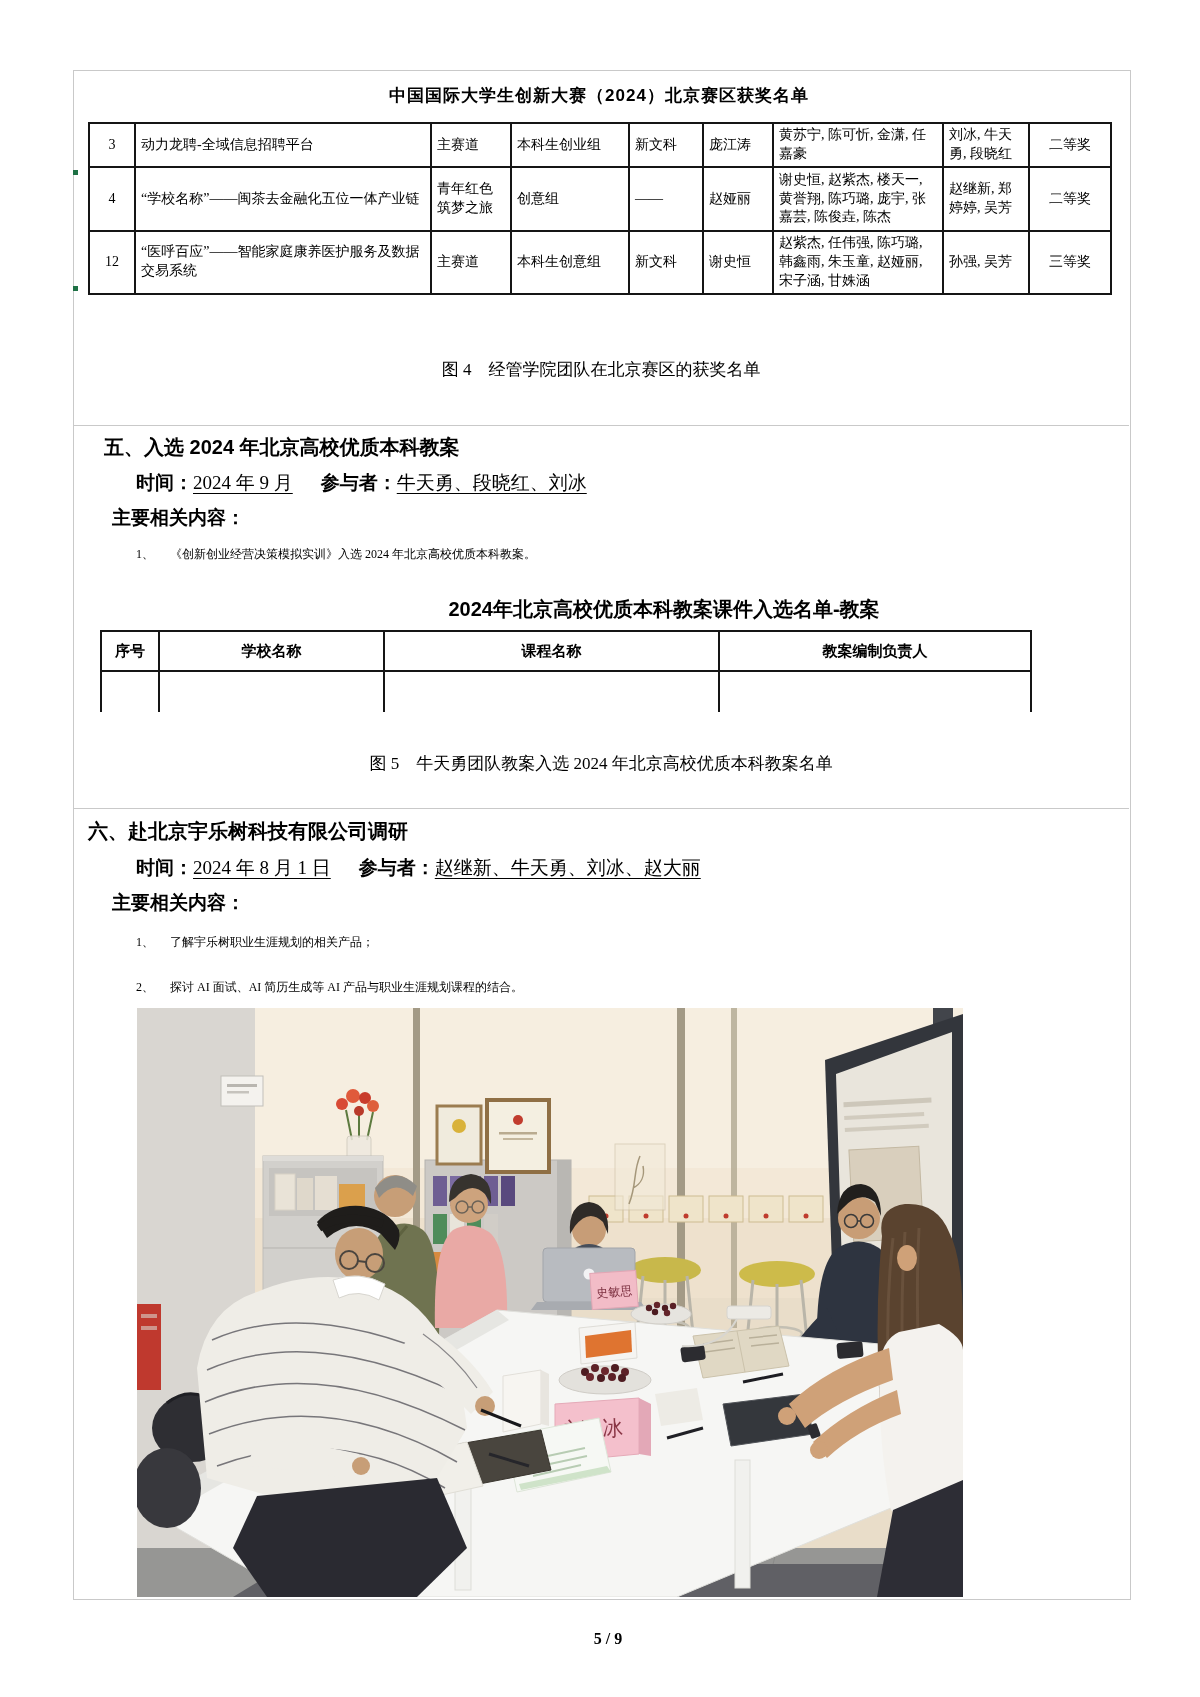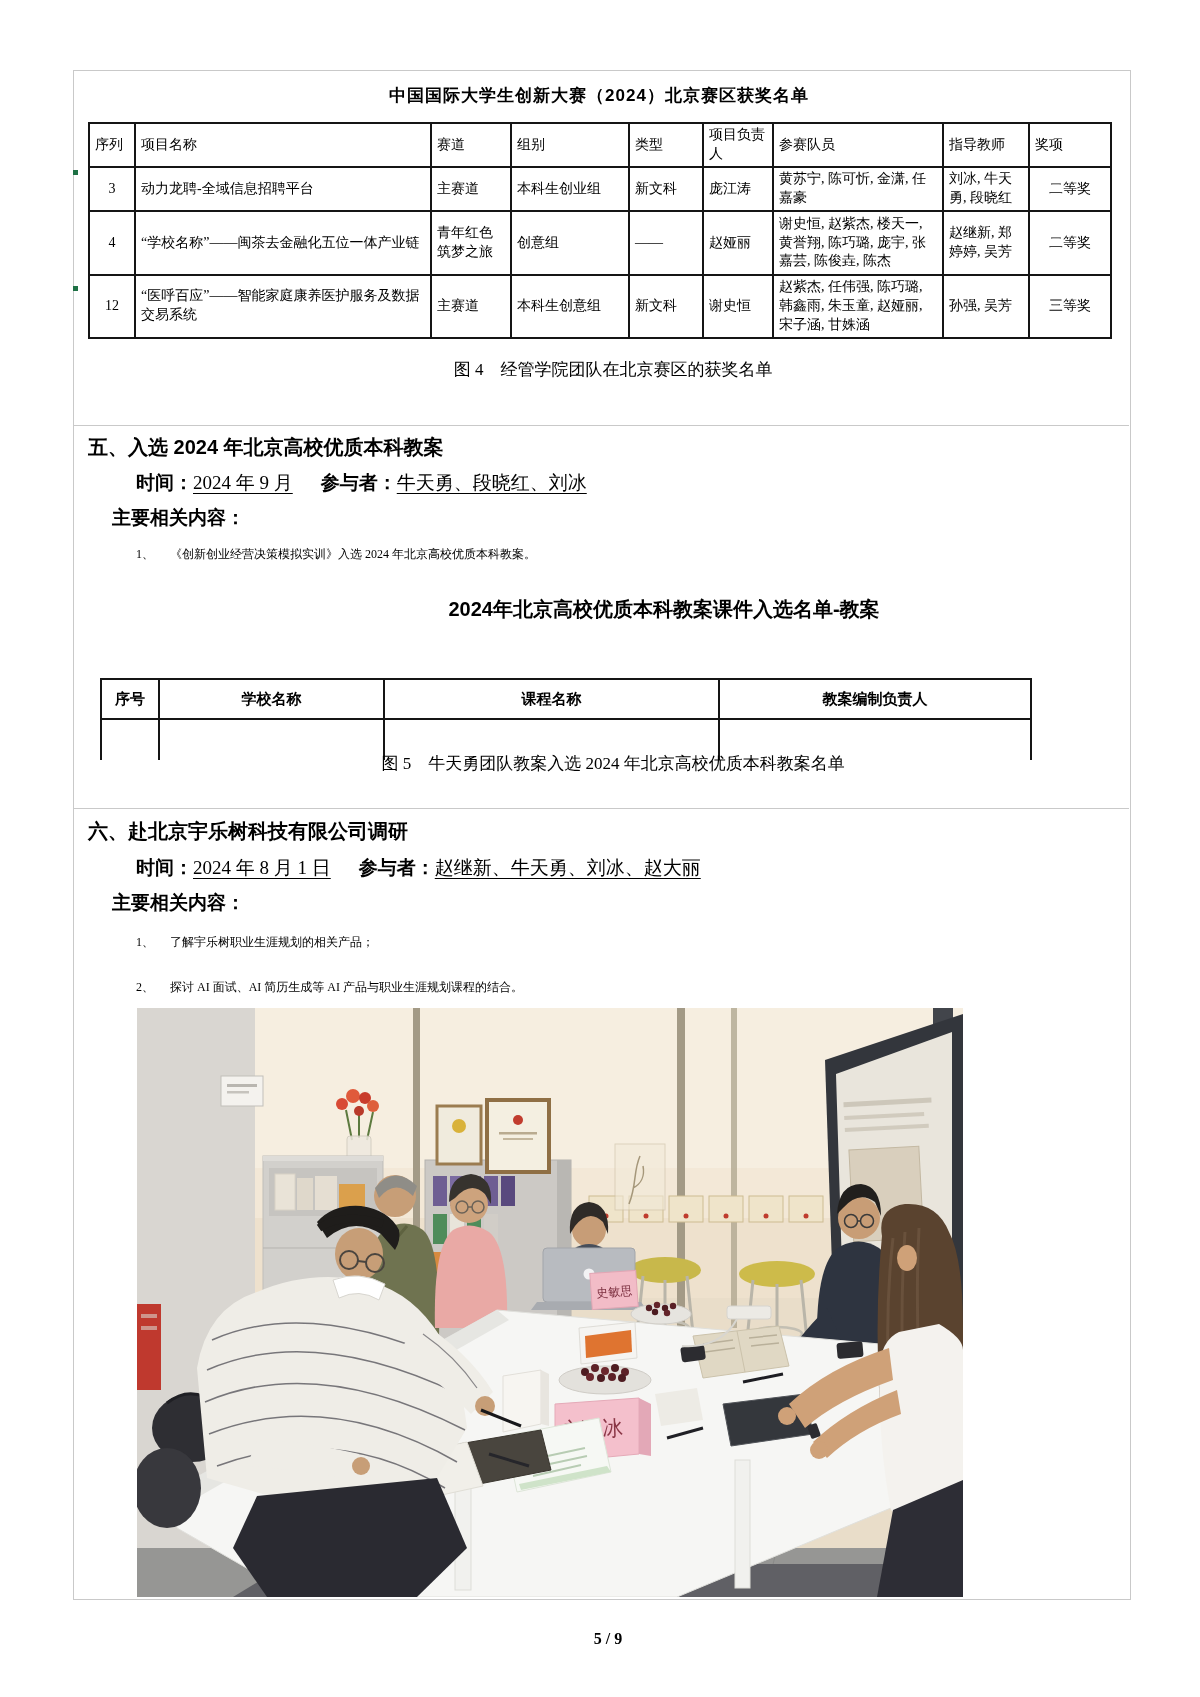--- a/index.html
+++ b/index.html
@@ -19,37 +19,37 @@
             font-family:"Liberation Sans","DejaVu Sans",sans-serif;letter-spacing:1px;}
   table.t1{position:absolute;left:88px;top:122px;width:1022px;border-collapse:collapse;
            table-layout:fixed;font-size:14px;line-height:1.35;}
   .t1 td{border:2px solid #151515;padding:2px 5px;vertical-align:middle;word-break:break-all;}
   .t1 tr.hd td{height:38px;}
   .t1 tr.r1 td{height:38px;}
   .t1 tr.r2 td{height:58px;}
   .t1 tr.r3 td{height:56px;}
   .t1 .c-num,.t1 .c-award{text-align:center;}
 
-  .fig-caption{left:73px;width:1056px;text-align:center;font-size:17px;padding-left:12px;}
+  .fig-caption{left:73px;width:1056px;text-align:center;font-size:17px;}
 
   
   .sec-heading{font-family:"Liberation Sans","DejaVu Sans",sans-serif;font-weight:bold;font-size:20px;}
   .meta-line{font-size:19px;margin-left:24px;}
   .meta-line .lbl{font-family:"Liberation Sans","DejaVu Sans",sans-serif;font-weight:bold;}
   .u{text-decoration:underline;text-underline-offset:4px;text-decoration-thickness:1px;}
   .gap{display:inline-block;width:28px;}
   .content-lbl{font-family:"Liberation Sans","DejaVu Sans",sans-serif;font-weight:bold;font-size:19px;}
   .item{font-size:12px;}
   .item .num{margin-right:16px;}
 
   
   .t2-title{left:73px;top:596px;width:1182px;text-align:center;font-size:20px;font-weight:bold;
             font-family:"Liberation Sans","DejaVu Sans",sans-serif;}
   table.t2{position:absolute;left:100px;top:630px;width:930px;border-collapse:collapse;
-           table-layout:fixed;font-size:15px;margin-top:48px;}
+           table-layout:fixed;font-size:15px;}
   .t2 td{border:2px solid #151515;padding:2px 6px;text-align:center;vertical-align:middle;}
   .t2 tr.hd td{height:34px;font-family:"Liberation Sans","DejaVu Sans",sans-serif;font-weight:bold;}
   .t2 tr.sp td{height:20px;border-top:0;border-bottom:0;}
   .t2 tr.sp2 td{height:12px;border-top:0;border-bottom:0;}
   .t2 tr.data td{height:34px;}
 
   
   .photo{left:137px;top:1008px;width:826px;height:589px;overflow:hidden;}
 
   .footer{left:8px;top:1630px;width:1200px;text-align:center;font-size:16px;font-weight:bold;}
@@ -71,31 +71,20 @@
       <col style="width:296px">
       <col style="width:80px">
     <col style="width:118px">
       <col style="width:74px">
       <col style="width:70px">
     <col style="width:170px">
       <col style="width:86px">
       <col style="width:82px">
   </colgroup>
   <tbody>
-    <tr class="hd">
-      <td>序列</td>
-      <td>项目名称</td>
-      <td>赛道</td>
-      <td>组别</td>
-      <td>类型</td>
-      <td>项目负责人</td>
-      <td>参赛队员</td>
-      <td>指导教师</td>
-      <td>奖项</td>
-    </tr>
     <tr class="r1">
       <td class="c-num">3</td>
       <td>动力龙聘-全域信息招聘平台</td>
       <td>主赛道</td>
       <td>本科生创业组</td>
       <td>新文科</td>
       <td>庞江涛</td>
       <td>黄苏宁, 陈可忻, 金潇, 任嘉豪</td>
       <td>刘冰, 牛天勇, 段晓红</td>
       <td class="c-award">二等奖</td>
@@ -120,21 +109,21 @@
       <td>谢史恒</td>
       <td>赵紫杰, 任伟强, 陈巧璐, 韩鑫雨, 朱玉童, 赵娅丽, 宋子涵, 甘姝涵</td>
       <td>孙强, 吴芳</td>
       <td class="c-award">三等奖</td>
     </tr>
   </tbody>
 </table>
 
 <div class="abs fig-caption" style="top:358px">图 4　经管学院团队在北京赛区的获奖名单</div>
 
-<div class="abs sec-heading" style="left:88px;top:434px">五、入选 2024 年北京高校优质本科教案</div>
+<div class="abs sec-heading" style="left:104px;top:434px">五、入选 2024 年北京高校优质本科教案</div>
 
 <div class="abs meta-line" style="left:112px;top:470px">
   <span class="lbl">时间：</span><span class="u">2024 年 9 月</span><span class="gap"></span><span class="lbl">参与者：</span><span class="u">牛天勇、段晓红、刘冰</span>
 </div>
 
 <div class="abs content-lbl" style="left:112px;top:505px">主要相关内容：</div>
 
 <div class="abs item" style="left:136px;top:546px">
   <span class="num">1、</span><span>《创新创业经营决策模拟实训》入选 2024 年北京高校优质本科教案。</span>
 </div>

